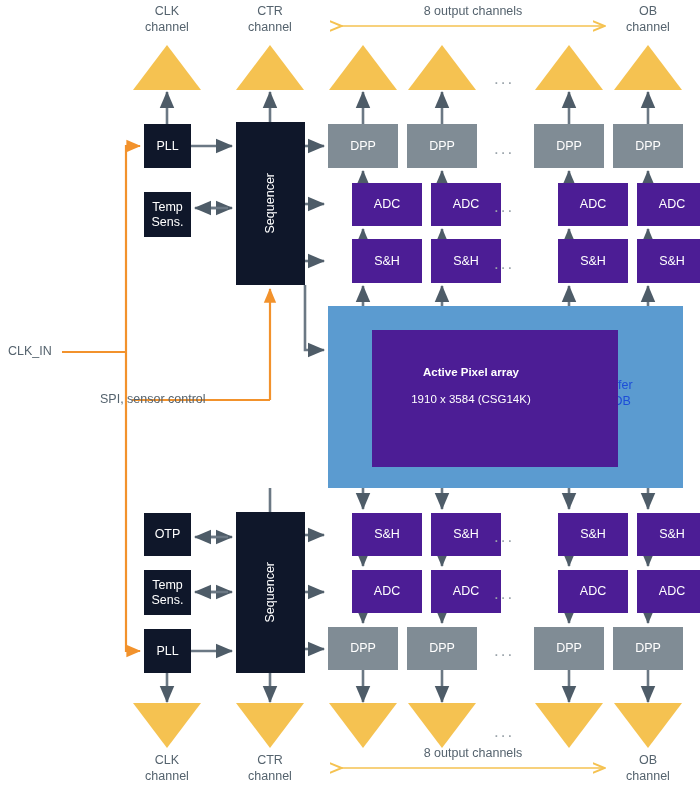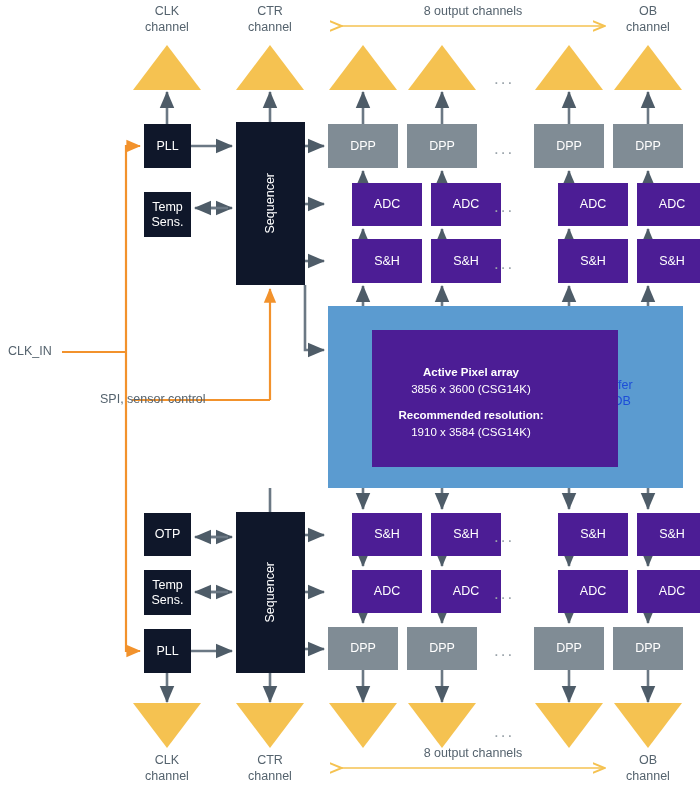--- a/index.html
+++ b/index.html
@@ -191,23 +191,21 @@
   <div class="dots" style="left:494px;top:255px;">...</div>
 
   <div class="blk lightblue" style="left:328px;top:306px;width:355px;height:182px;"></div>
   <div class="lbl" style="left:580px;top:378px;width:72px;color:#1d4ed8;">
     <div>Buffer</div>
     <div>&amp; OB</div>
   </div>
   <div class="blk blue" style="left:348px;top:330px;width:246px;height:137px;"></div>
   <div class="pxa" style="left:348px;top:344px;width:246px;margin-top:20px;">
     <div><b>Active Pixel array</b></div>
-    <div>3856 x 3600 (CSG14K)</div>
     <div style="height:10px;"></div>
-    <div><b>Recommended resolution:</b></div>
     <div>1910 x 3584 (CSG14K)</div>
   </div>
 
   <div class="lbl lbl-left" style="left:8px;top:330px;width:90px;">CLK_IN</div>
   <div class="lbl lbl-left" style="left:100px;top:378px;width:190px;">SPI, sensor control</div>
 
   <div class="blk orange" style="left:144px;top:513px;width:47px;height:43px;">OTP</div>
   <div class="blk orange" style="left:144px;top:570px;width:47px;height:45px;flex-direction:column;">
     <span>Temp</span>
     <span>Sens.</span>

